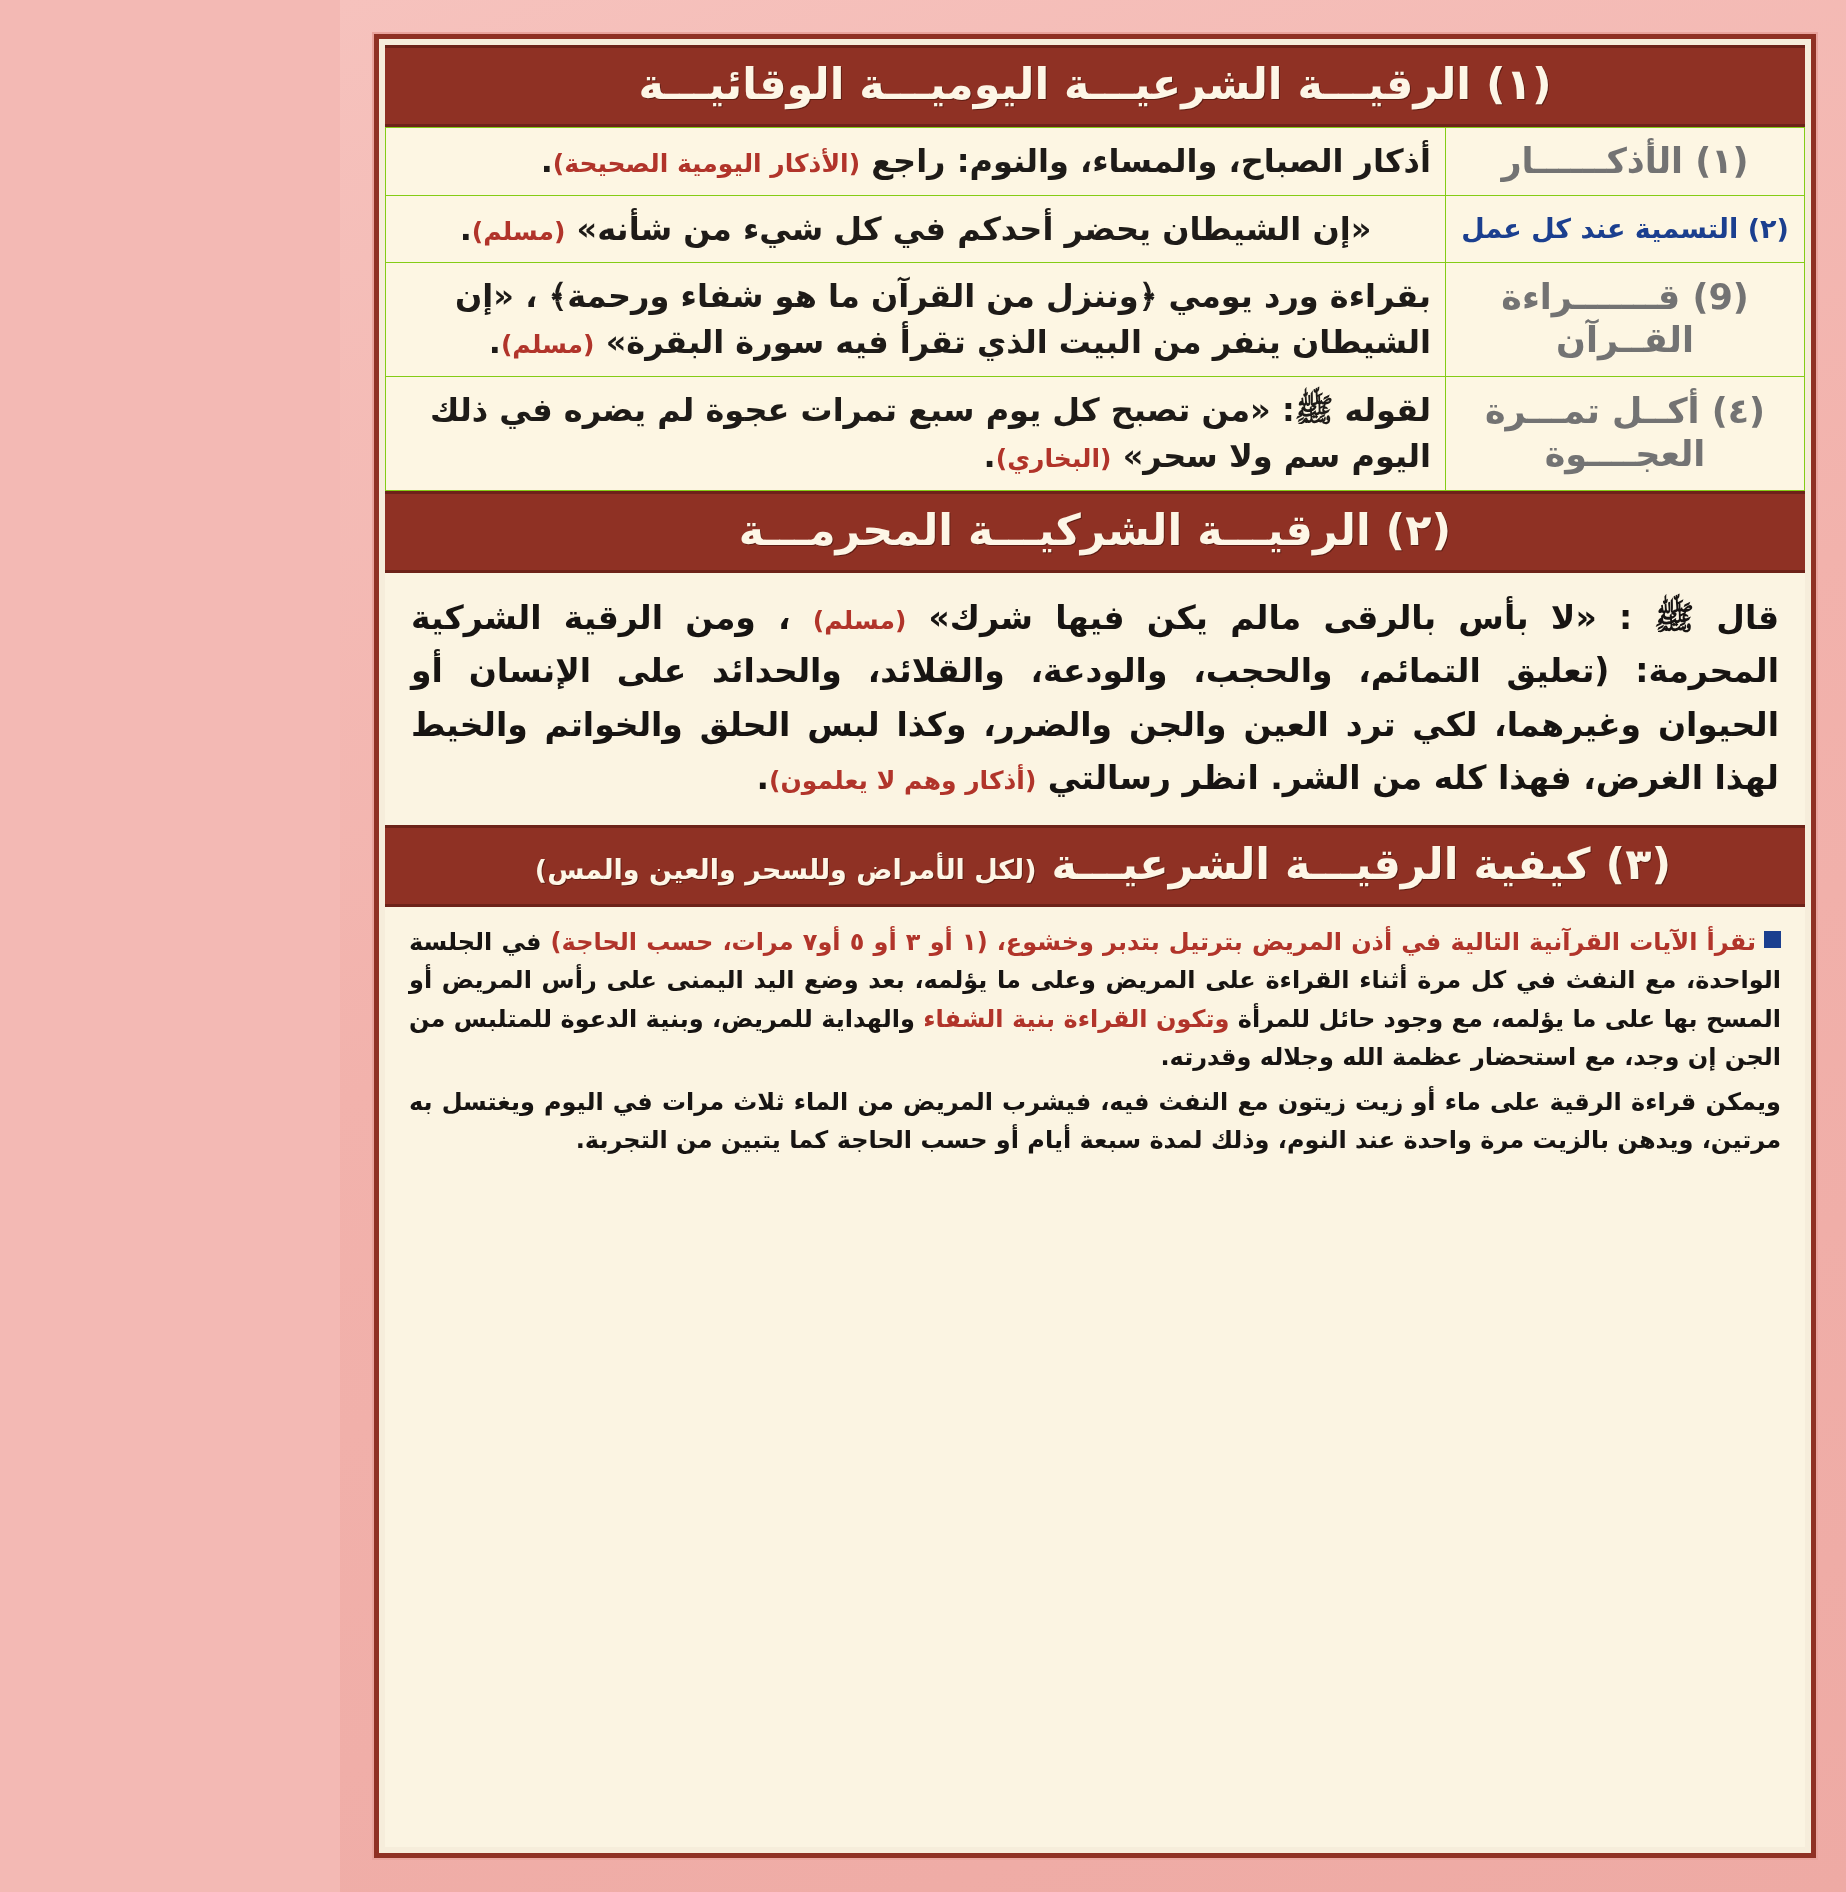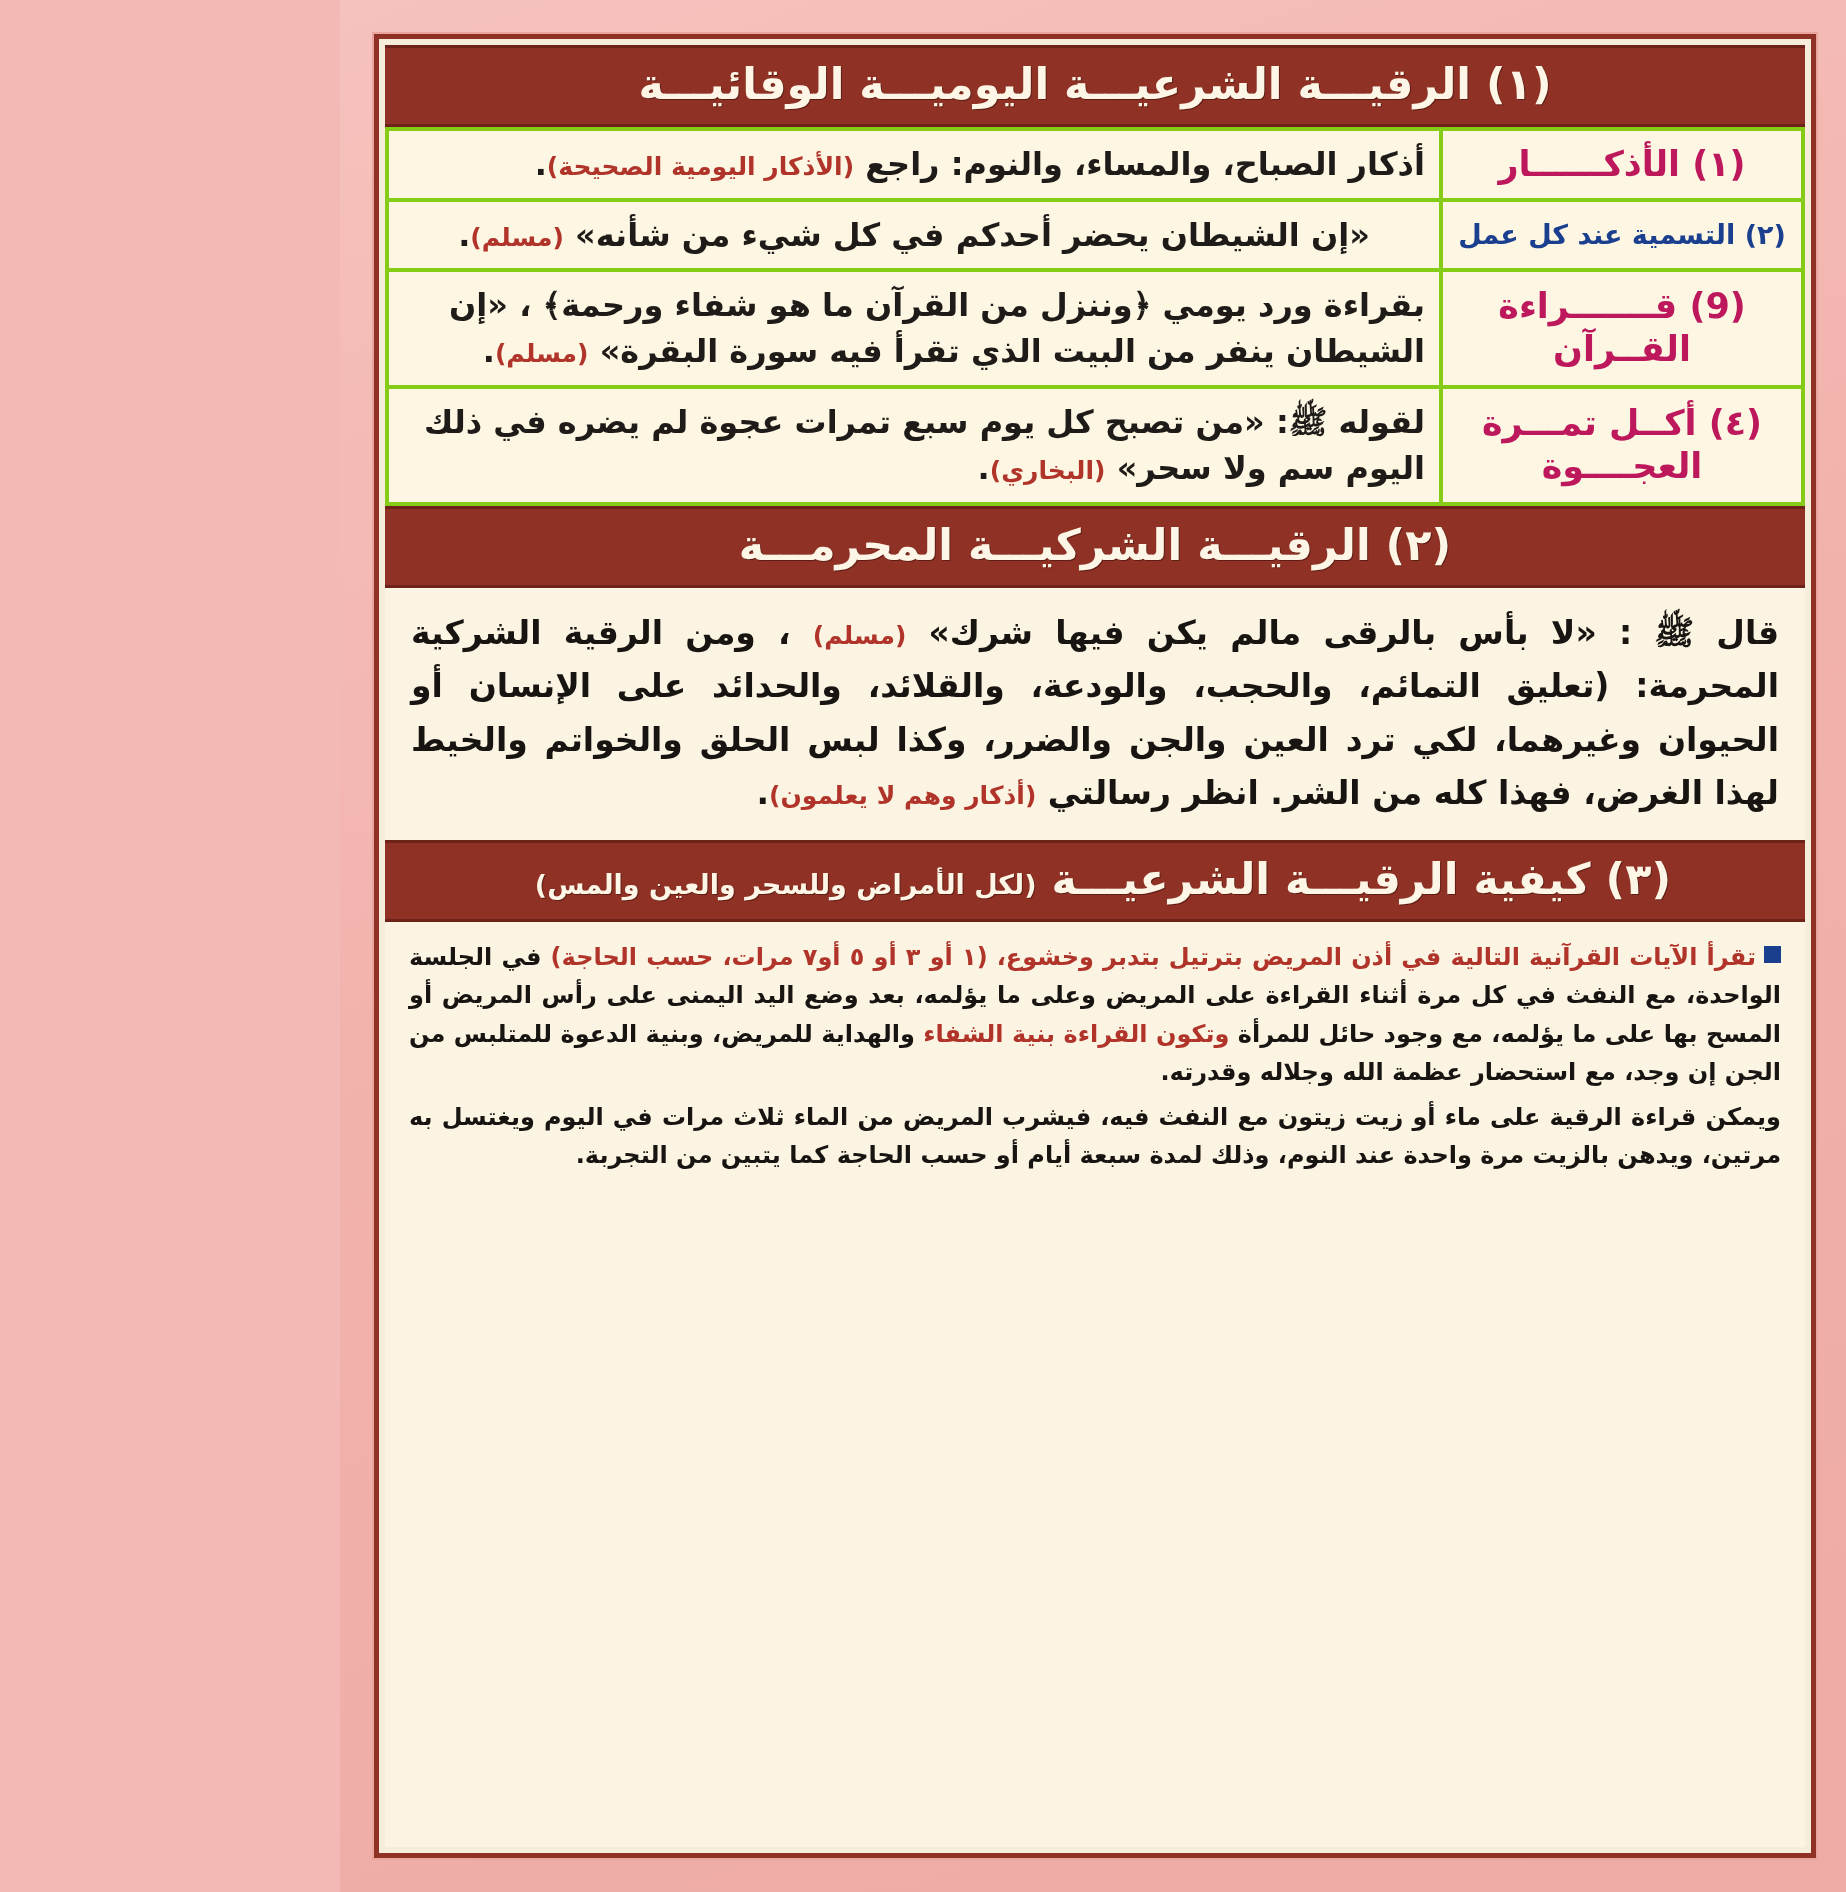--- a/index.html
+++ b/index.html
@@ -58,29 +58,29 @@
     margin-left: 16px;
   }
 
   
   .tbl {
     border-collapse: collapse;
     width: 100%;
     table-layout: fixed;
   }
   .tbl td {
-    border: 4px solid #84cc16;
+    border: 1px solid #84cc16;
     vertical-align: middle;
     padding: 10px 14px;
     background: #fdf6e3;
   }
   .col-label {
     width: 330px;
     text-align: center;
-    color: #be185d;
+    color: #737373;
     font-weight: bold;
     font-size: 35px;
     line-height: 1.25;
     letter-spacing: 2px;
   }
   .col-label.small {
     font-size: 27px;
     letter-spacing: 0;
     color: #1b3f8f;
   }

